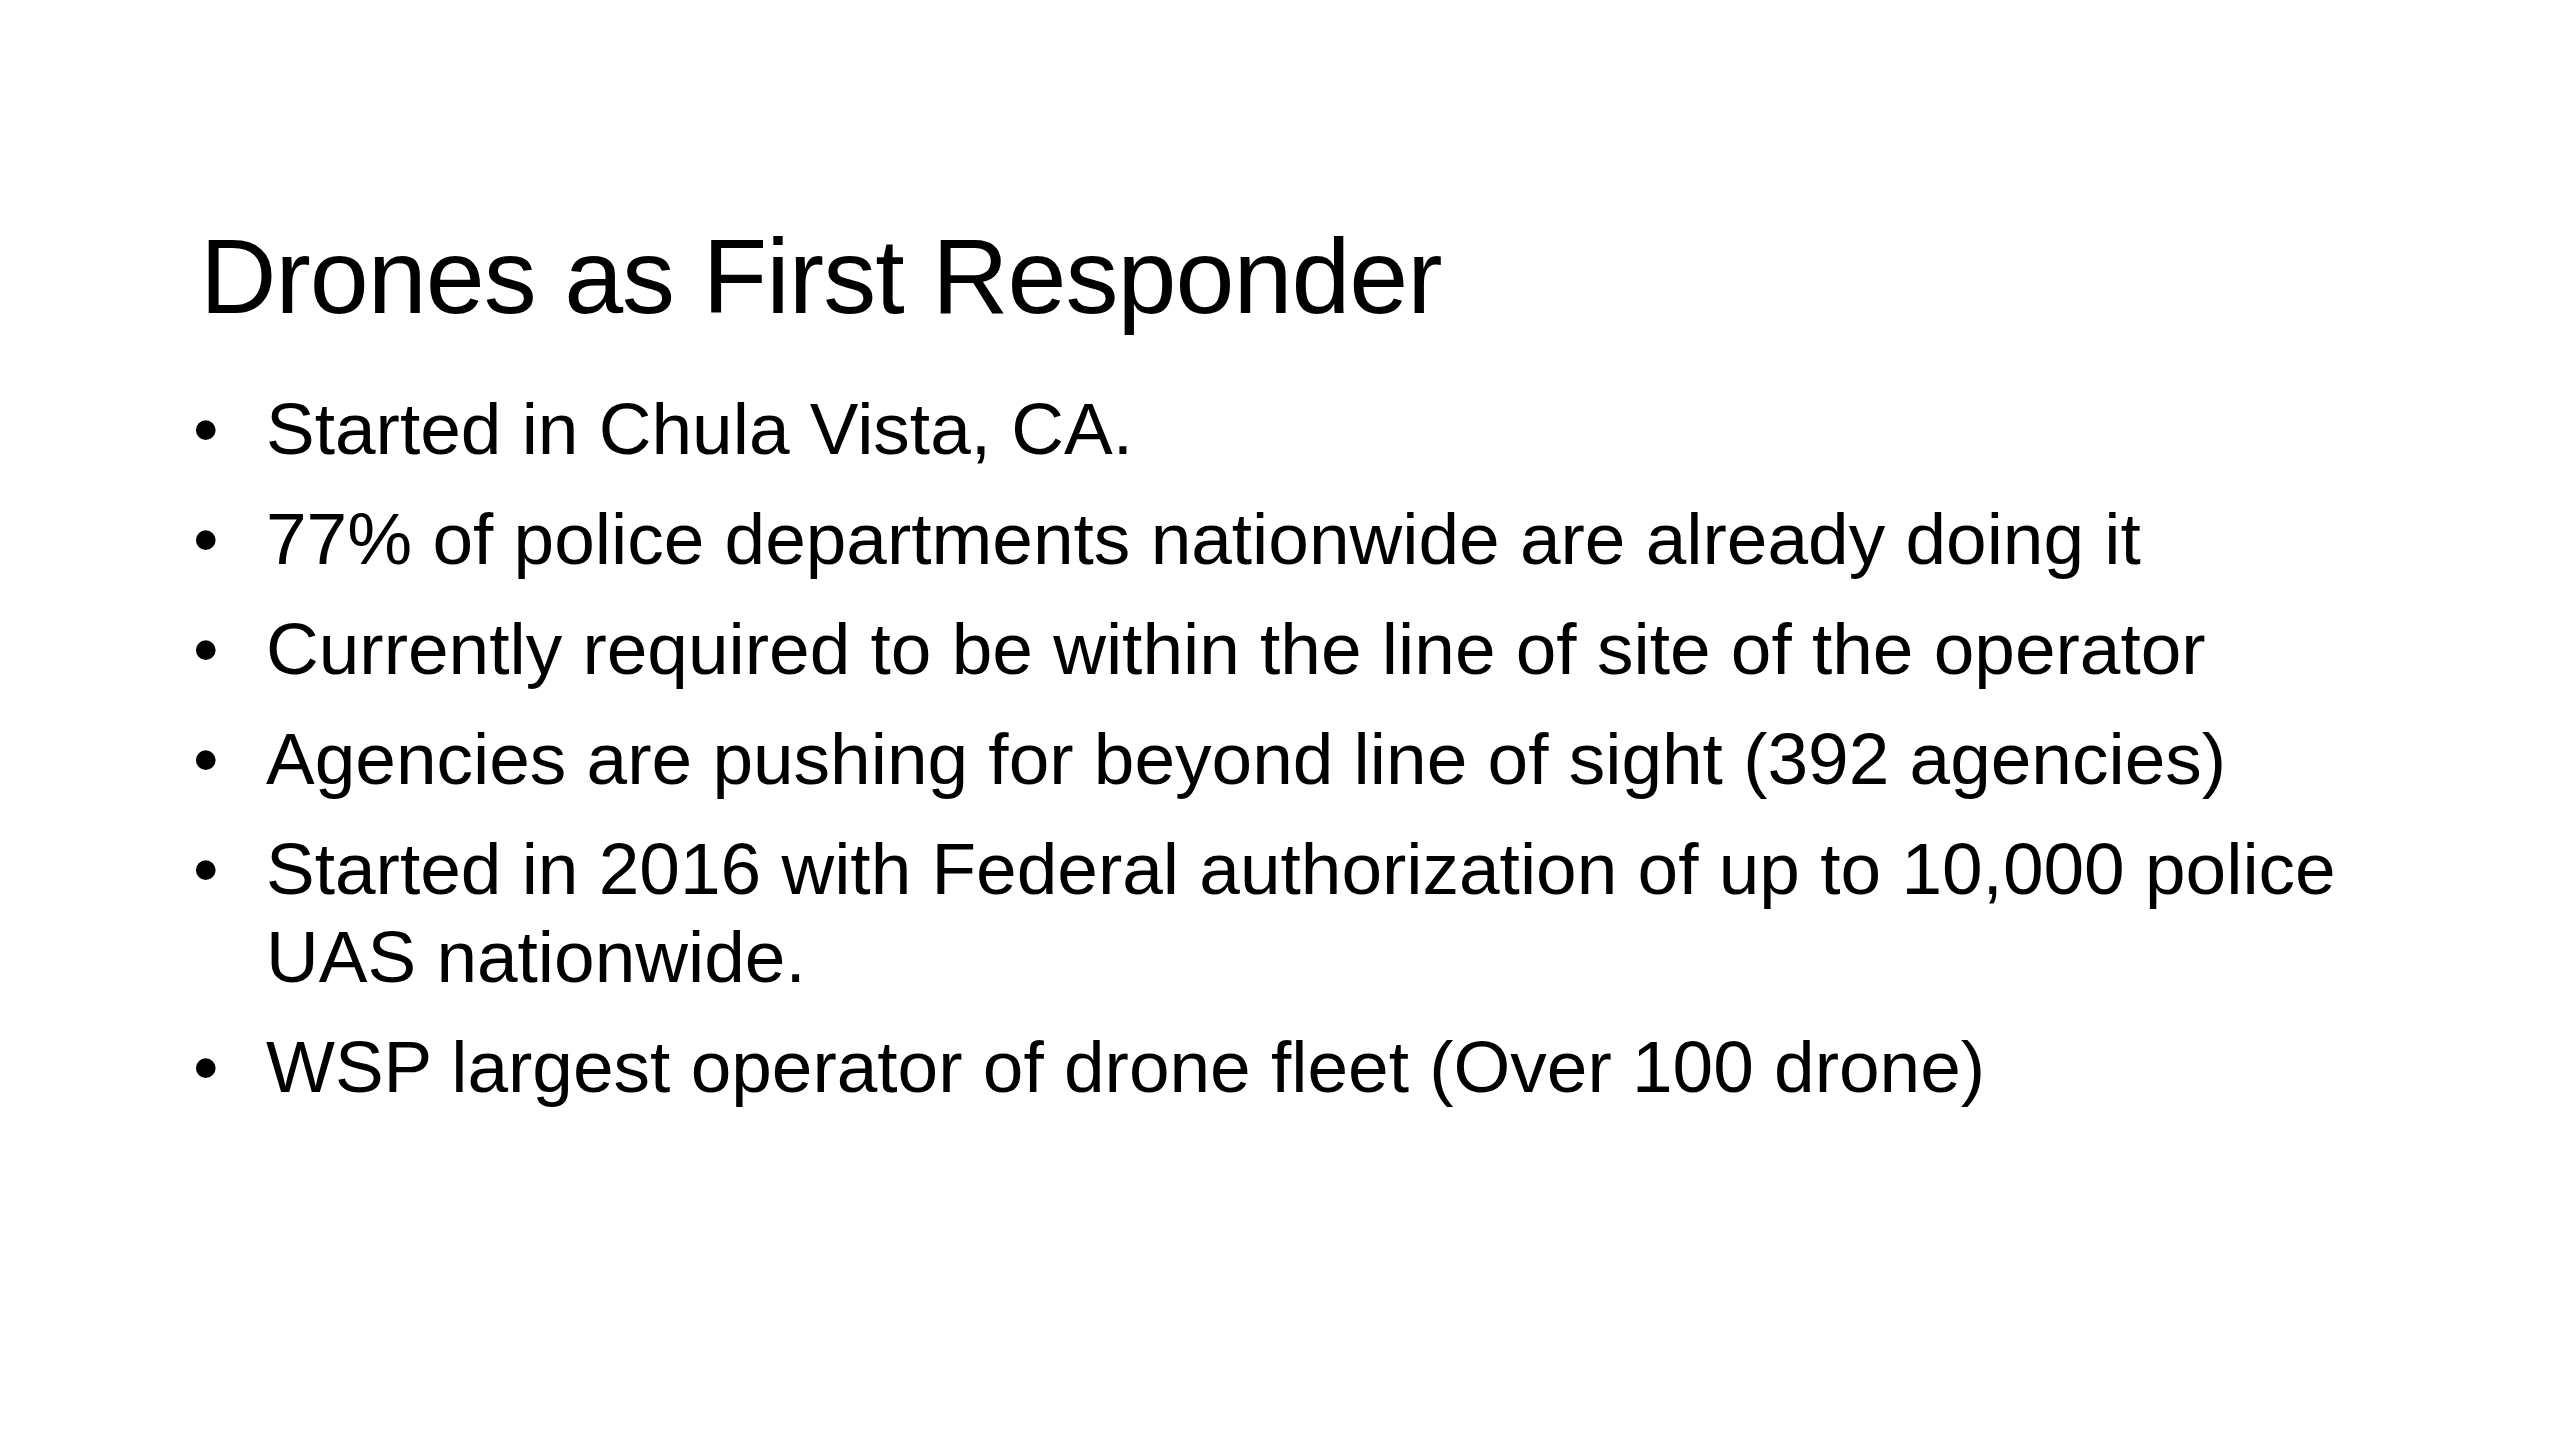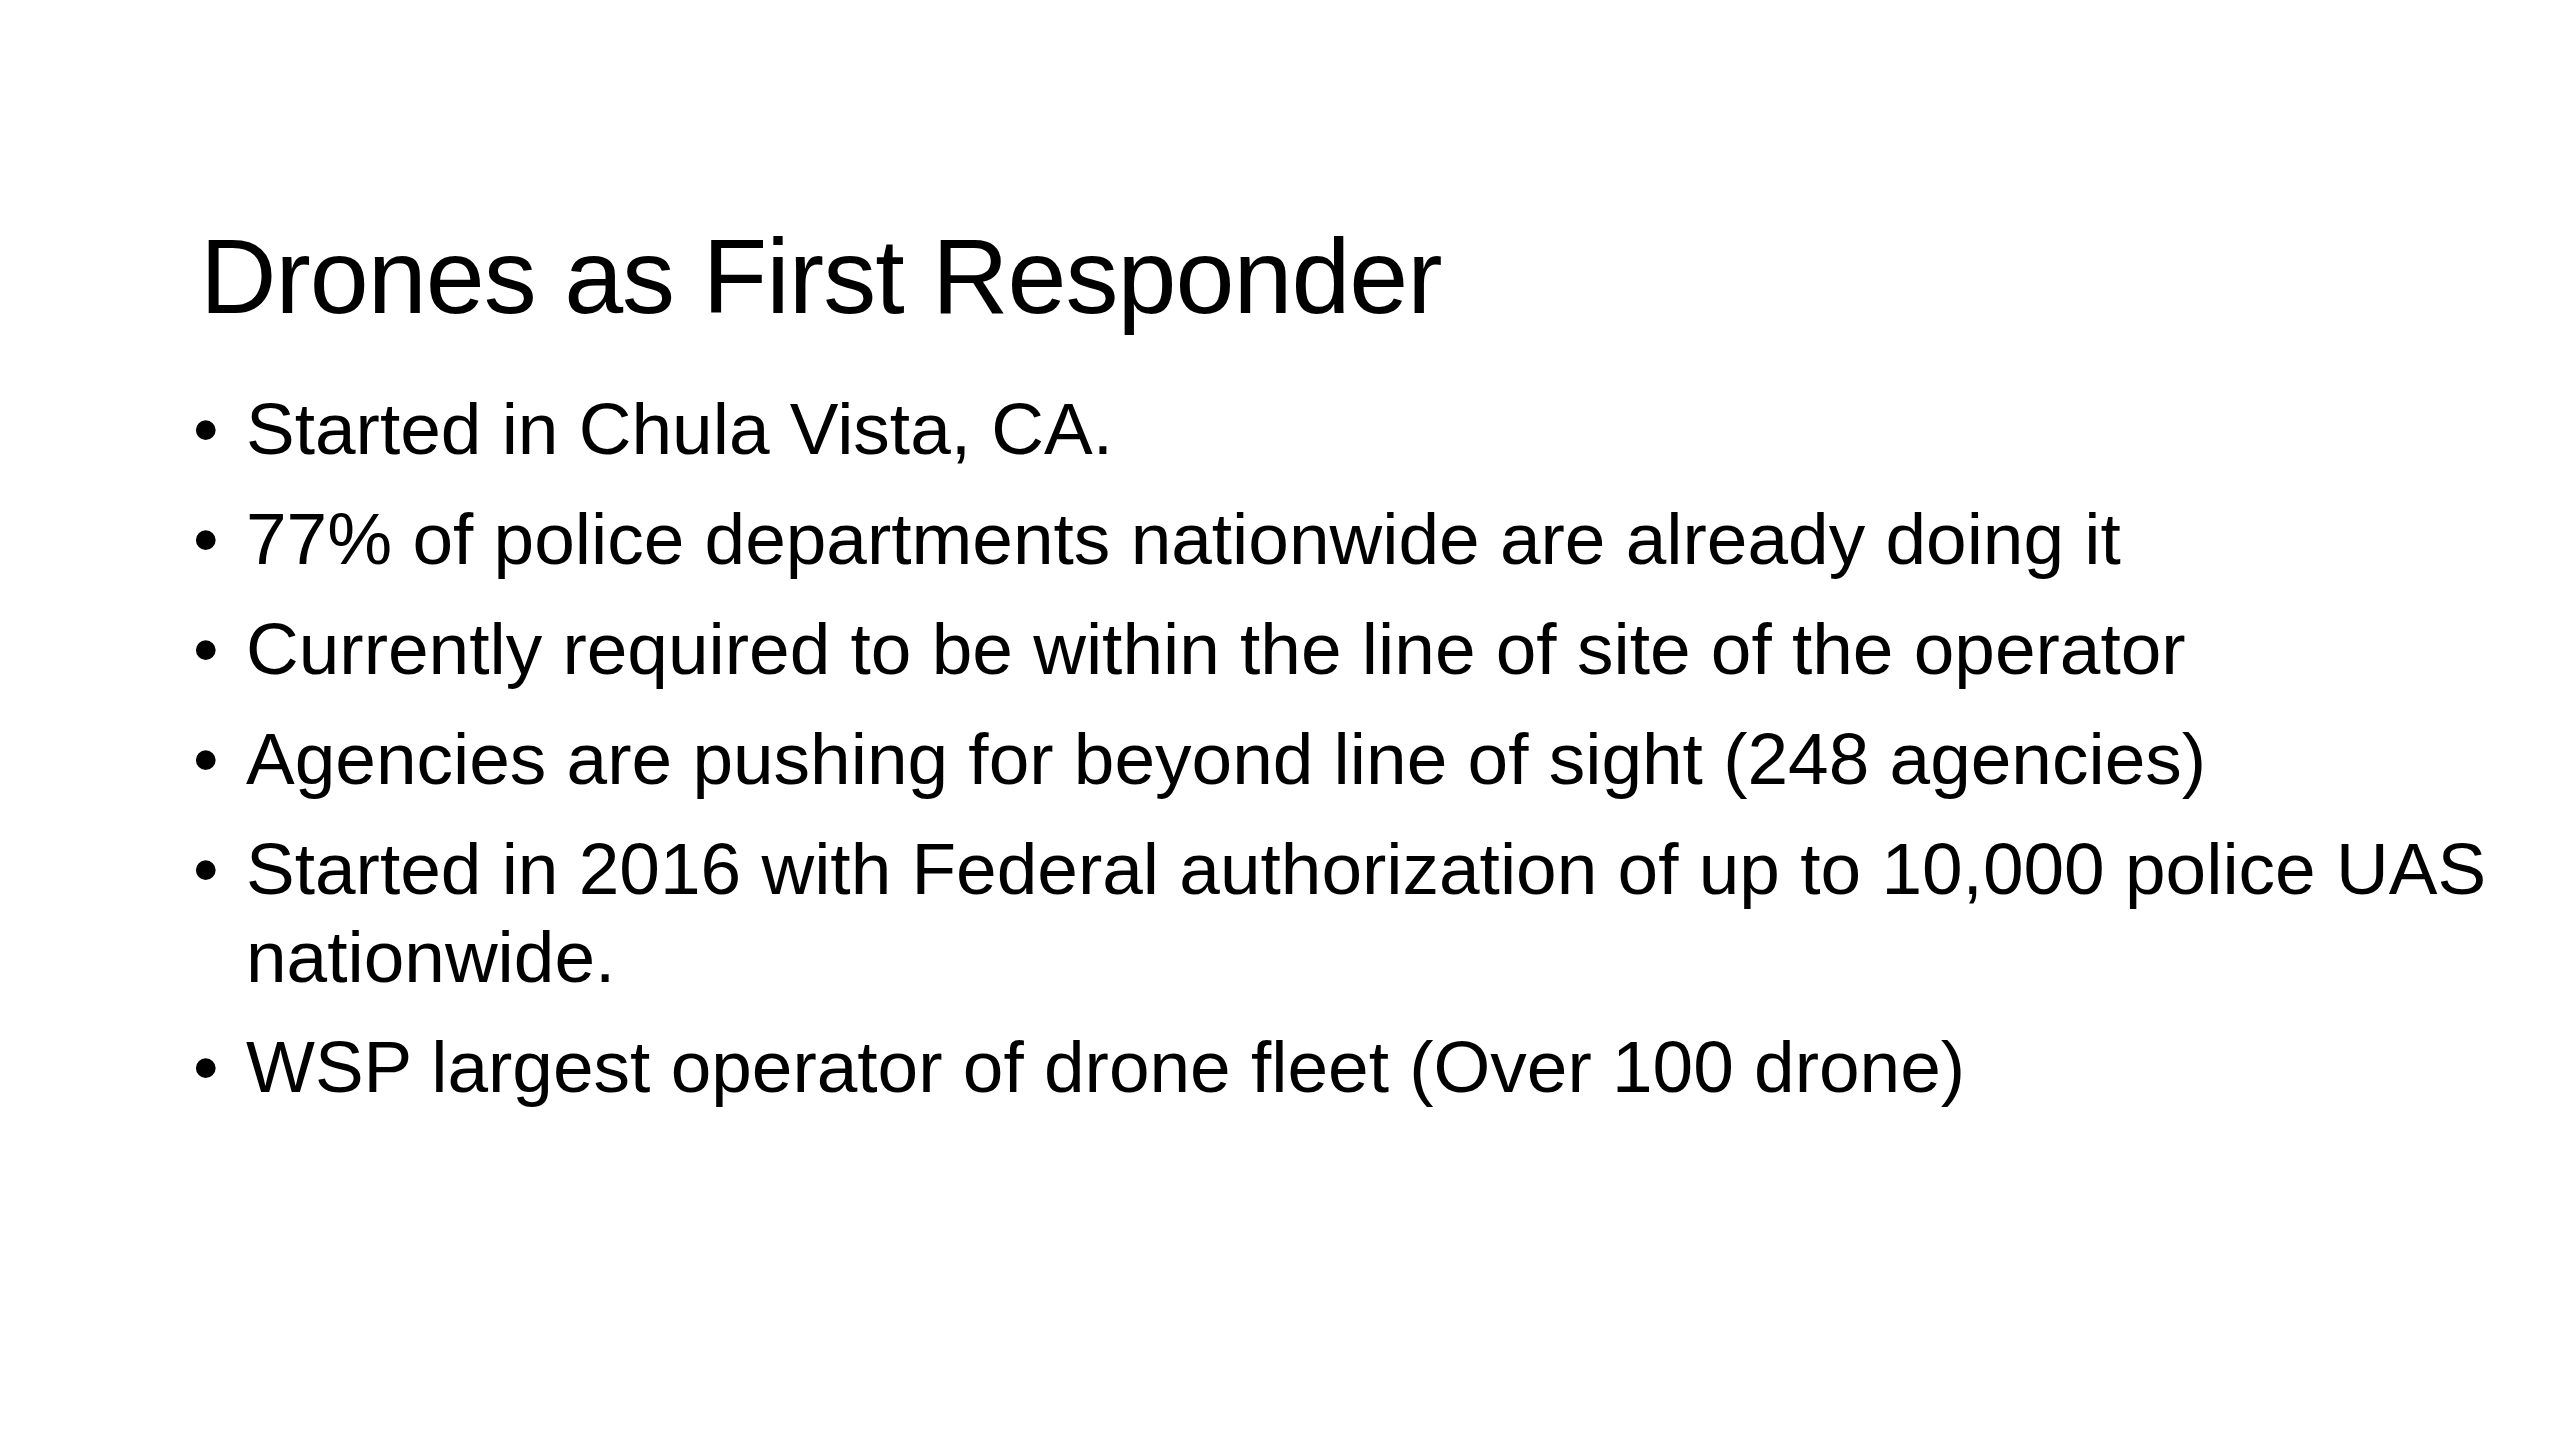--- a/index.html
+++ b/index.html
@@ -44,20 +44,21 @@
     line-height: 88px;
     margin-bottom: 22px;
     color: #000000;
   }
   .bullet-marker {
     flex: 0 0 53px;
     width: 53px;
   }
   .bullet-text {
     flex: 1 1 auto;
+    margin-left: 20px;
   }
 </style>
 </head>
 <body>
 
 <div class="slide">
 
   <h1 class="slide-title">Drones as First Responder</h1>
 
   <ul class="bullet-list">
@@ -68,21 +69,21 @@
     <li class="bullet-item">
       <span class="bullet-marker">•</span>
       <span class="bullet-text">77% of police departments nationwide are already doing it</span>
     </li>
     <li class="bullet-item">
       <span class="bullet-marker">•</span>
       <span class="bullet-text">Currently required to be within the line of site of the operator</span>
     </li>
     <li class="bullet-item">
       <span class="bullet-marker">•</span>
-      <span class="bullet-text">Agencies are pushing for beyond line of sight (248 agencies)</span>
+      <span class="bullet-text">Agencies are pushing for beyond line of sight (392 agencies)</span>
     </li>
     <li class="bullet-item">
       <span class="bullet-marker">•</span>
       <span class="bullet-text">Started in 2016 with Federal authorization of up to 10,000 police UAS nationwide.</span>
     </li>
     <li class="bullet-item">
       <span class="bullet-marker">•</span>
       <span class="bullet-text">WSP largest operator of drone fleet (Over 100 drone)</span>
     </li>
   </ul>

